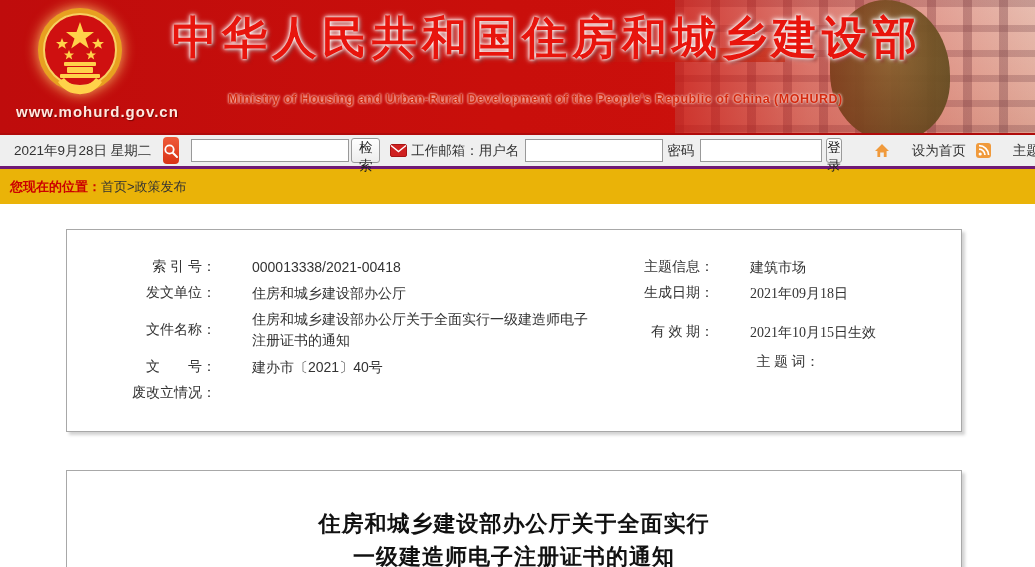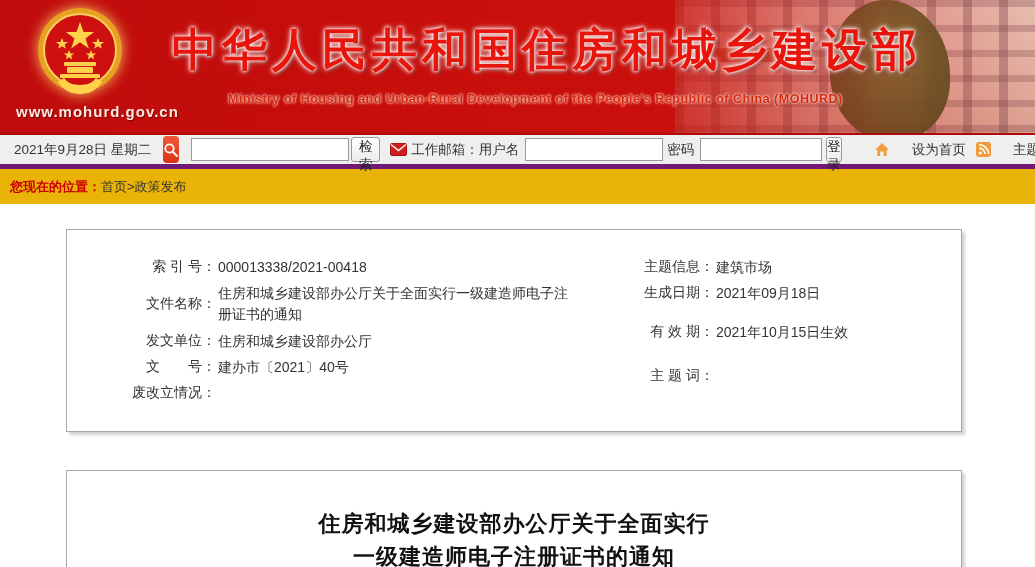--- a/index.html
+++ b/index.html
@@ -19,29 +19,29 @@
          background:radial-gradient(ellipse at 50% 40%, #6d8a42 0%, #4e6a2e 55%, #3c5423 100%);
          border-radius:46% 54% 42% 48%; opacity:.95; }
   .hdr-roof { position:absolute; right:250px; top:48px; width:330px; height:14px;
          background:linear-gradient(180deg,#d8663a,#b94f28); border-radius:6px 6px 0 0; opacity:.8; }
   .hdr-overlay { position:absolute; inset:0;
          background:linear-gradient(90deg,#bf0c0c 0%,#c90f0b 48%,rgba(201,15,11,.85) 63%,rgba(201,15,11,.45) 78%,rgba(201,15,11,.12) 100%); }
   .hdr-content { position:absolute; inset:0; }
   .emblem { position:absolute; left:36px; top:4px; filter:drop-shadow(0 0 7px rgba(255,210,110,.9)); }
   .site-url { position:absolute; left:16px; top:103px; color:#ffe9e0; font-weight:bold;
          font-size:15px; letter-spacing:1px; text-shadow:1px 1px 1px rgba(90,0,0,.7); }
-  .hdr-title { position:absolute; left:172px; top:20px; font-size:45px; font-weight:bold;
+  .hdr-title { position:absolute; left:172px; top:8px; font-size:45px; font-weight:bold;
          color:#e8150d; letter-spacing:5px; white-space:nowrap;
          text-shadow:0 0 2px #fff,0 0 4px #fff,0 0 6px #ffffffcc,3px 3px 3px rgba(110,0,0,.55); }
   .hdr-sub { position:absolute; left:228px; top:92px; font-size:12.5px; font-weight:bold;
          color:#d42a10; letter-spacing:.5px; white-space:nowrap;
          text-shadow:0 0 2px #ffd9cf,0 0 3px #ffd9cf; }
 
   
-  .toolbar { height:34px; background:#efefef; border-bottom:5px solid #701a75;
+  .toolbar { height:34px; background:#efefef; border-bottom:3px solid #701a75;
          display:flex; align-items:center; font-size:13.5px; color:#333; }
   .tb-date { margin-left:14px; white-space:nowrap; }
   .tb-mag { width:27px; height:27px; margin-left:12px; border:0; border-radius:4px;
          background:linear-gradient(180deg,#ef5a3a,#d93315); display:flex; align-items:center;
          justify-content:center; cursor:pointer; }
   .tb-sep { width:1px; height:24px; background:#d6d6d6; margin:0 3px 0 6px; }
   .tb-input { height:23px; border:1px solid #999; background:#fff; margin-left:3px; }
   .tb-search-input { width:158px; }
   .tb-btn { height:25px; margin-left:2px; border:1px solid #9a9a9a; border-radius:3px;
          background:linear-gradient(180deg,#fefefe,#ededed); font-size:13.5px; color:#222;
@@ -58,28 +58,28 @@
   
   .crumb { padding:9px 0 8px 10px; font-size:13px; background:#eab308; }
   .crumb-label { color:#cc0000; font-weight:bold; }
   .crumb-path { color:#333; cursor:pointer; }
 
   
   .card { width:896px; margin-left:66px; background:#fff; border:1px solid #a8a8a8;
          box-shadow:3px 3px 3px rgba(0,0,0,.18); }
   .card-info { margin-top:25px; height:203px; padding-top:24px; display:flex; font-size:14px; color:#333;gap:48px; }
   .col-left { width:524px; padding-left:18px; }
-  .col-right { flex:1; }
+  .col-right { flex:1;font-family:Liberation Serif, serif; }
   .row { display:flex; min-height:26px; align-items:center; }
   .row-tall { min-height:44px; margin:2px 0; align-items:center; }
   .row-gap13 { margin-top:13px; }
-  .row-gap9 { margin-top:18px; }
+  .row-gap9 { margin-top:4px;justify-content:center; }
   .lbl { width:131px; text-align:right; flex-shrink:0; white-space:pre; color:#333; }
   .lbl-r { width:75px; text-align:right; flex-shrink:0; white-space:pre; color:#333; }
-  .val { padding-left:2px; line-height:21px; }
+  .val { padding-left:2px; line-height:21px;margin-left:34px; }
   .val-wrap { max-width:352px; }
 
   .card-article { margin-top:38px; height:160px; text-align:center; padding-top:36px; }
   .art-title { font-size:22px; font-weight:bold; color:#111; line-height:33px; letter-spacing:1px; }
 </style>
 </head>
 <body>
 
 <div class="page">
 
@@ -152,29 +152,29 @@
   <div class="crumb">
     <span class="crumb-label">您现在的位置：</span><span class="crumb-path">首页&gt;政策发布</span>
   </div>
 
   <div class="card card-info">
     <div class="col-left">
       <div class="row">
         <span class="lbl">索 引 号：</span>
         <span class="val">000013338/2021-00418</span>
       </div>
+      <div class="row">
+        <span class="lbl">发文单位：</span>
+        <span class="val">住房和城乡建设部办公厅</span>
+      </div>
       <div class="row row-tall">
         <span class="lbl">文件名称：</span>
         <span class="val val-wrap">住房和城乡建设部办公厅关于全面实行一级建造师电子注册证书的通知</span>
       </div>
       <div class="row">
-        <span class="lbl">发文单位：</span>
-        <span class="val">住房和城乡建设部办公厅</span>
-      </div>
-      <div class="row">
         <span class="lbl">文　　号：</span>
         <span class="val">建办市〔2021〕40号</span>
       </div>
       <div class="row">
         <span class="lbl">废改立情况：</span>
         <span class="val"></span>
       </div>
     </div>
     <div class="col-right">
       <div class="row">

